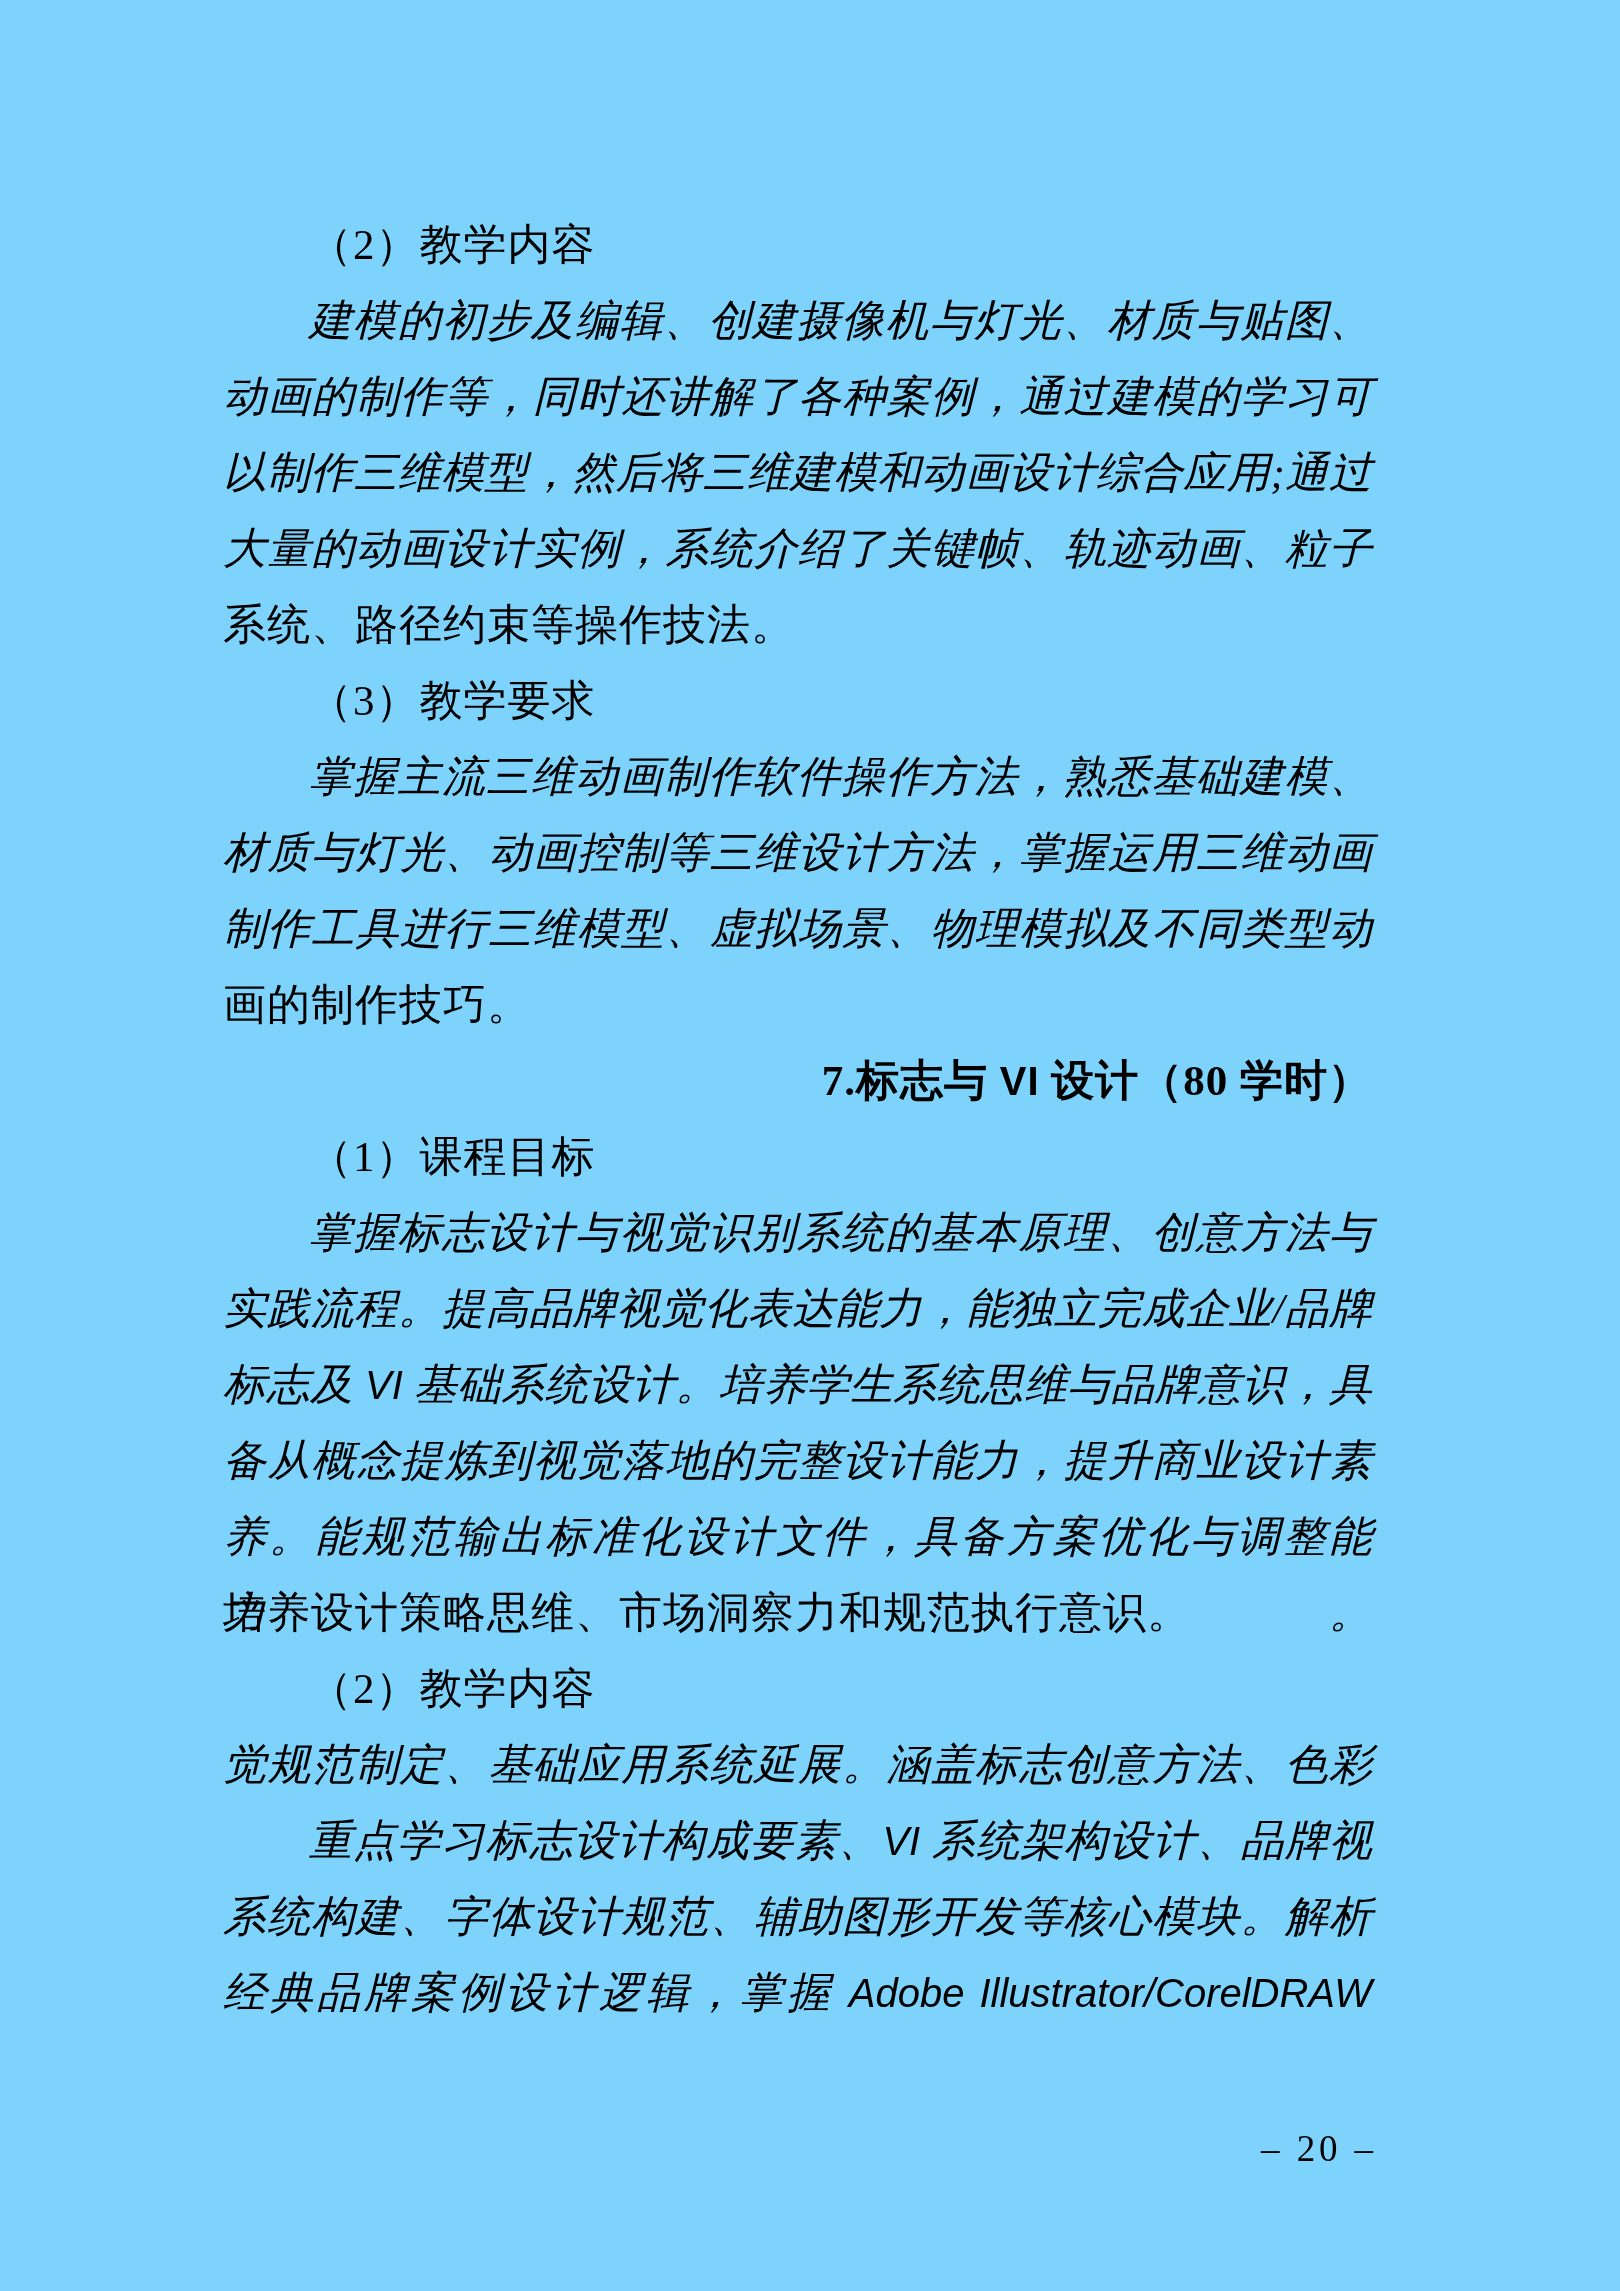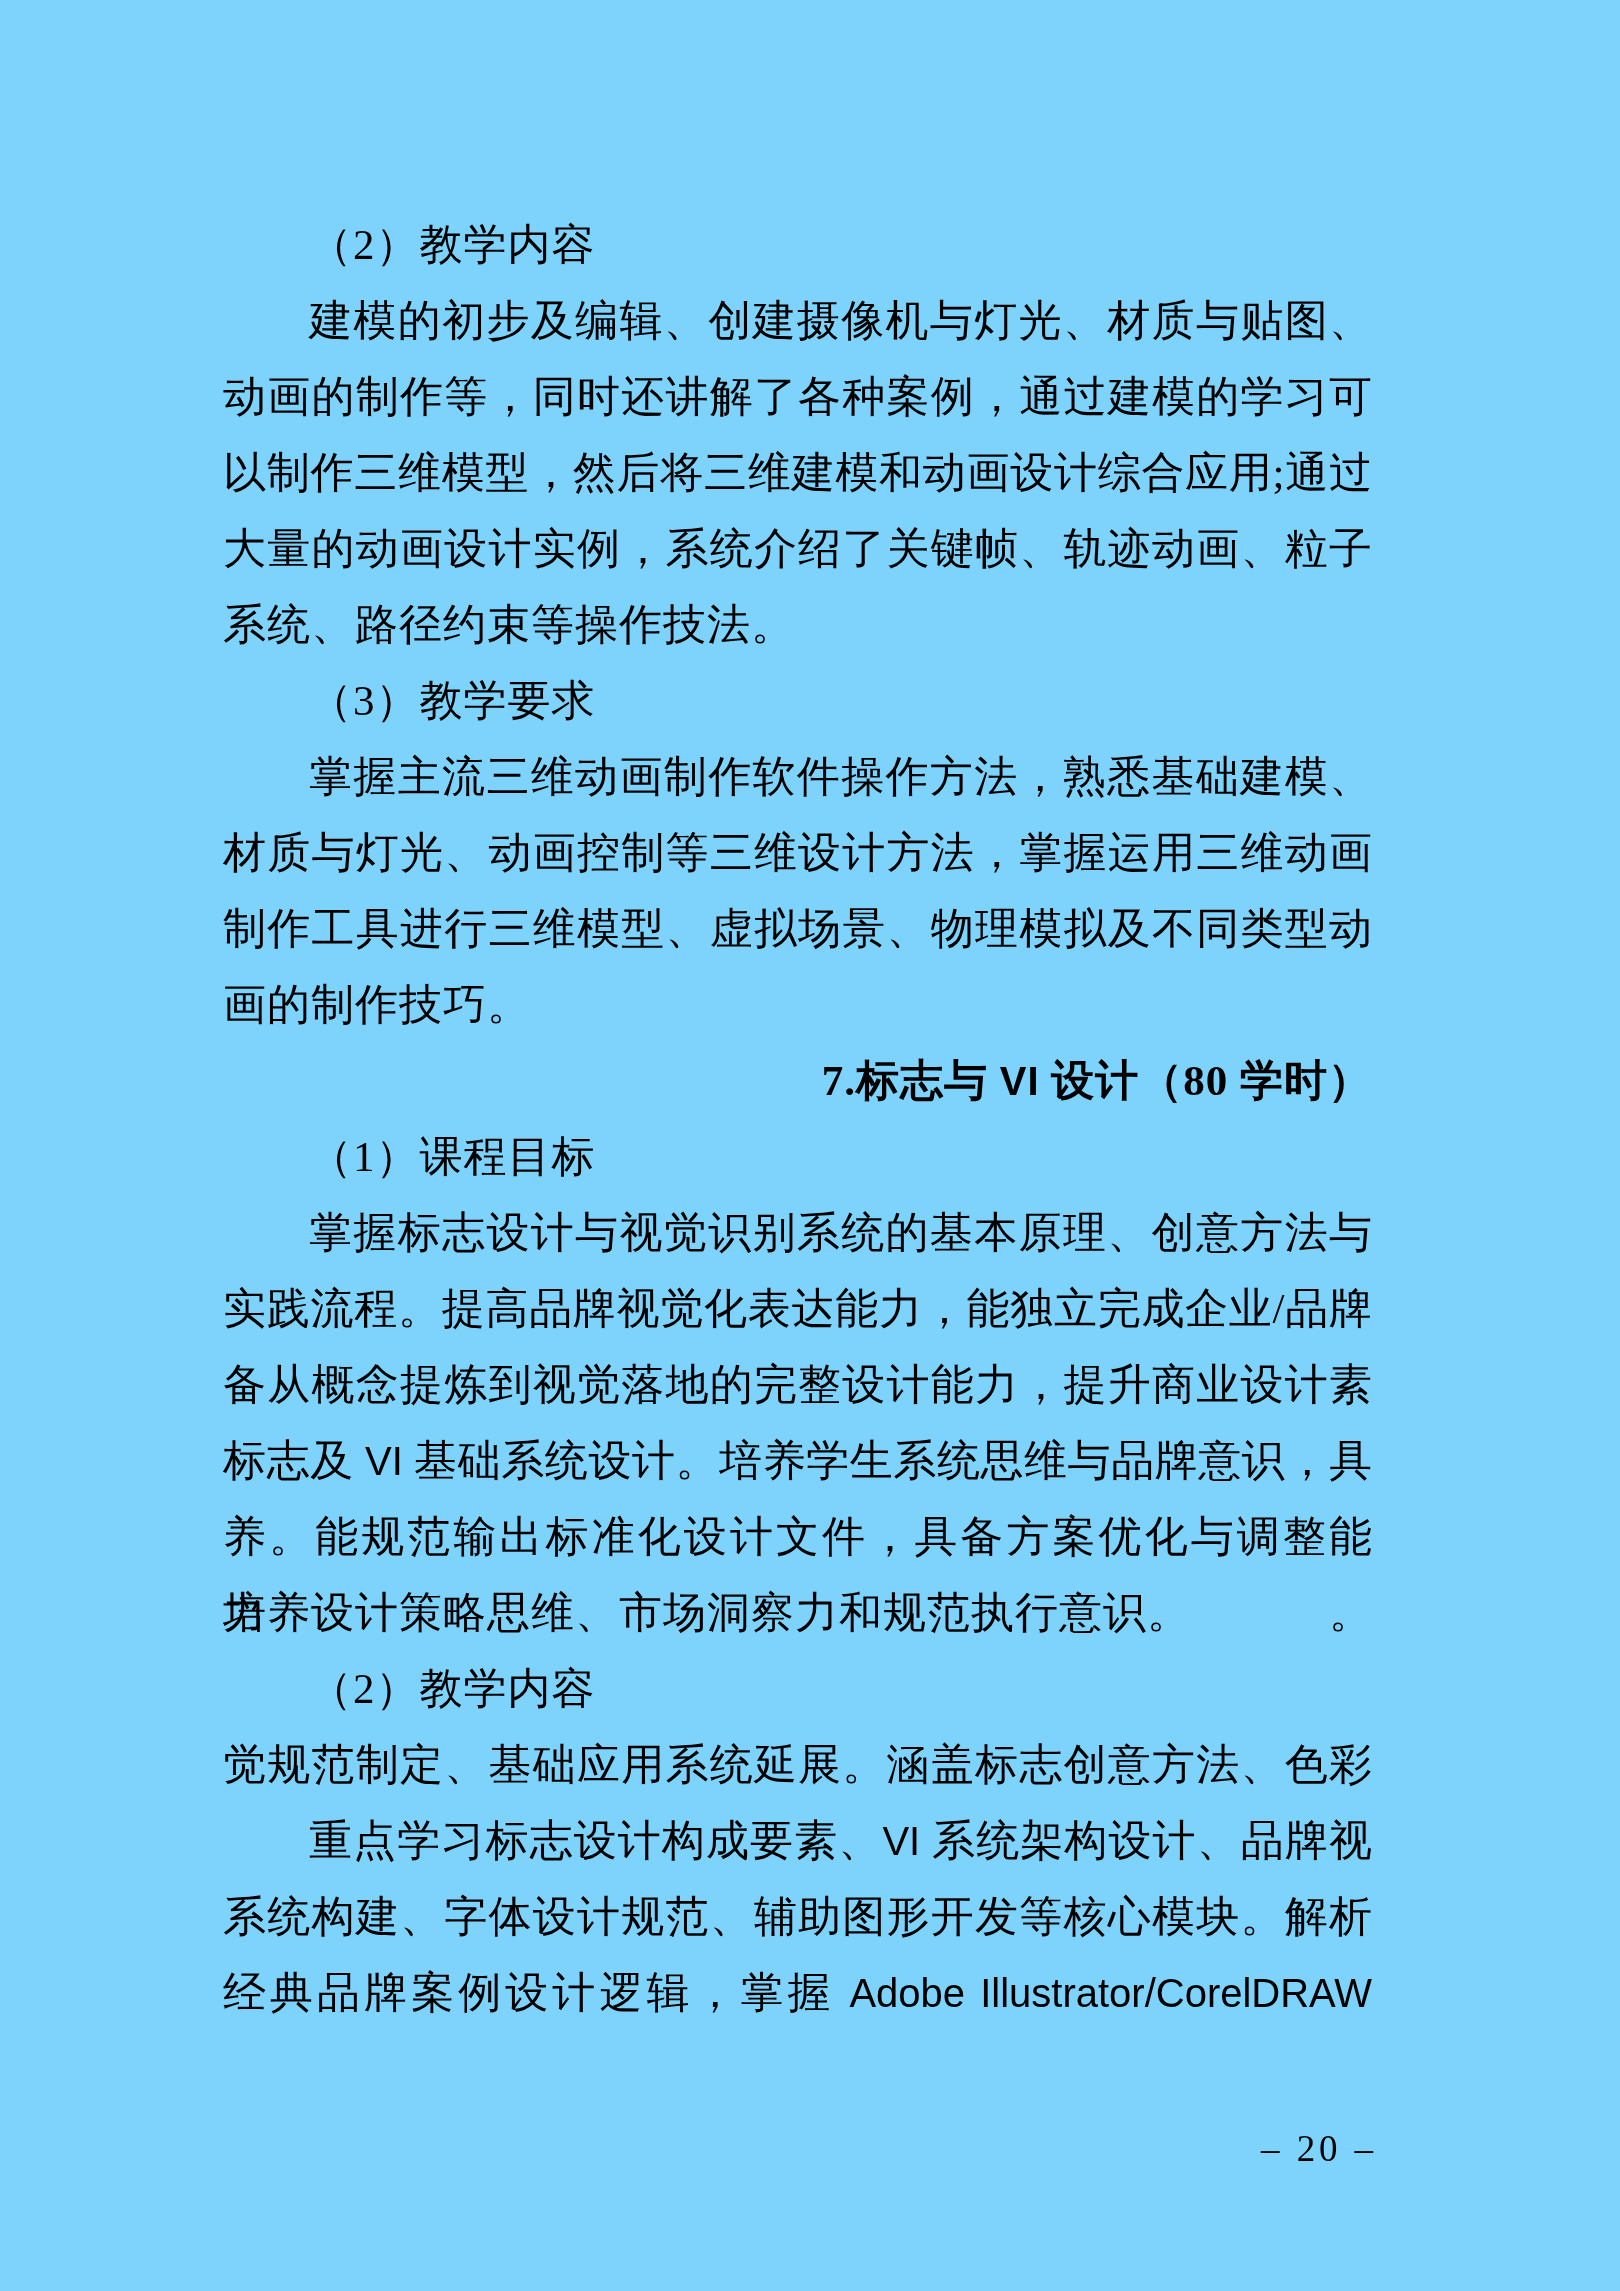--- a/index.html
+++ b/index.html
@@ -34,20 +34,21 @@
     font-size: 43px;
     letter-spacing: 1px;
     white-space: nowrap;
     text-align: left;
   }
   .line.j {
     white-space: normal;
     text-align: justify;
     text-align-last: justify;
     letter-spacing: 0;
+    font-style: italic;
   }
   .line.ind {
     padding-left: 86px;
   }
   .line.b {
     font-weight: bold;
     text-align: right;
   }
   .latin {
     font-family: "Liberation Sans", "DejaVu Sans", sans-serif;
@@ -77,22 +78,22 @@
       <div class="line">系统、路径约束等操作技法。</div>
       <div class="line ind">（3）教学要求</div>
       <div class="line j ind">掌握主流三维动画制作软件操作方法，熟悉基础建模、</div>
       <div class="line j">材质与灯光、动画控制等三维设计方法，掌握运用三维动画</div>
       <div class="line j">制作工具进行三维模型、虚拟场景、物理模拟及不同类型动</div>
       <div class="line">画的制作技巧。</div>
       <div class="line ind b">7.标志与 <span class="latin">VI</span> 设计（80 学时）</div>
       <div class="line ind">（1）课程目标</div>
       <div class="line j ind">掌握标志设计与视觉识别系统的基本原理、创意方法与</div>
       <div class="line j">实践流程。提高品牌视觉化表达能力，能独立完成企业/品牌</div>
+      <div class="line j">标志及 <span class="latin">VI</span> 基础系统设计。培养学生系统思维与品牌意识，具</div>
       <div class="line j">备从概念提炼到视觉落地的完整设计能力，提升商业设计素</div>
-      <div class="line j">标志及 <span class="latin">VI</span> 基础系统设计。培养学生系统思维与品牌意识，具</div>
       <div class="line j">养。能规范输出标准化设计文件，具备方案优化与调整能力。</div>
       <div class="line">培养设计策略思维、市场洞察力和规范执行意识。</div>
       <div class="line ind">（2）教学内容</div>
       <div class="line j">觉规范制定、基础应用系统延展。涵盖标志创意方法、色彩</div>
       <div class="line j ind">重点学习标志设计构成要素、<span class="latin">VI</span> 系统架构设计、品牌视</div>
       <div class="line j">系统构建、字体设计规范、辅助图形开发等核心模块。解析</div>
       <div class="line j">经典品牌案例设计逻辑，掌握 <span class="latin">Adobe Illustrator/CorelDRAW</span></div>
     </div>
   <div class="page-number">– 20 –</div>
 </div>

